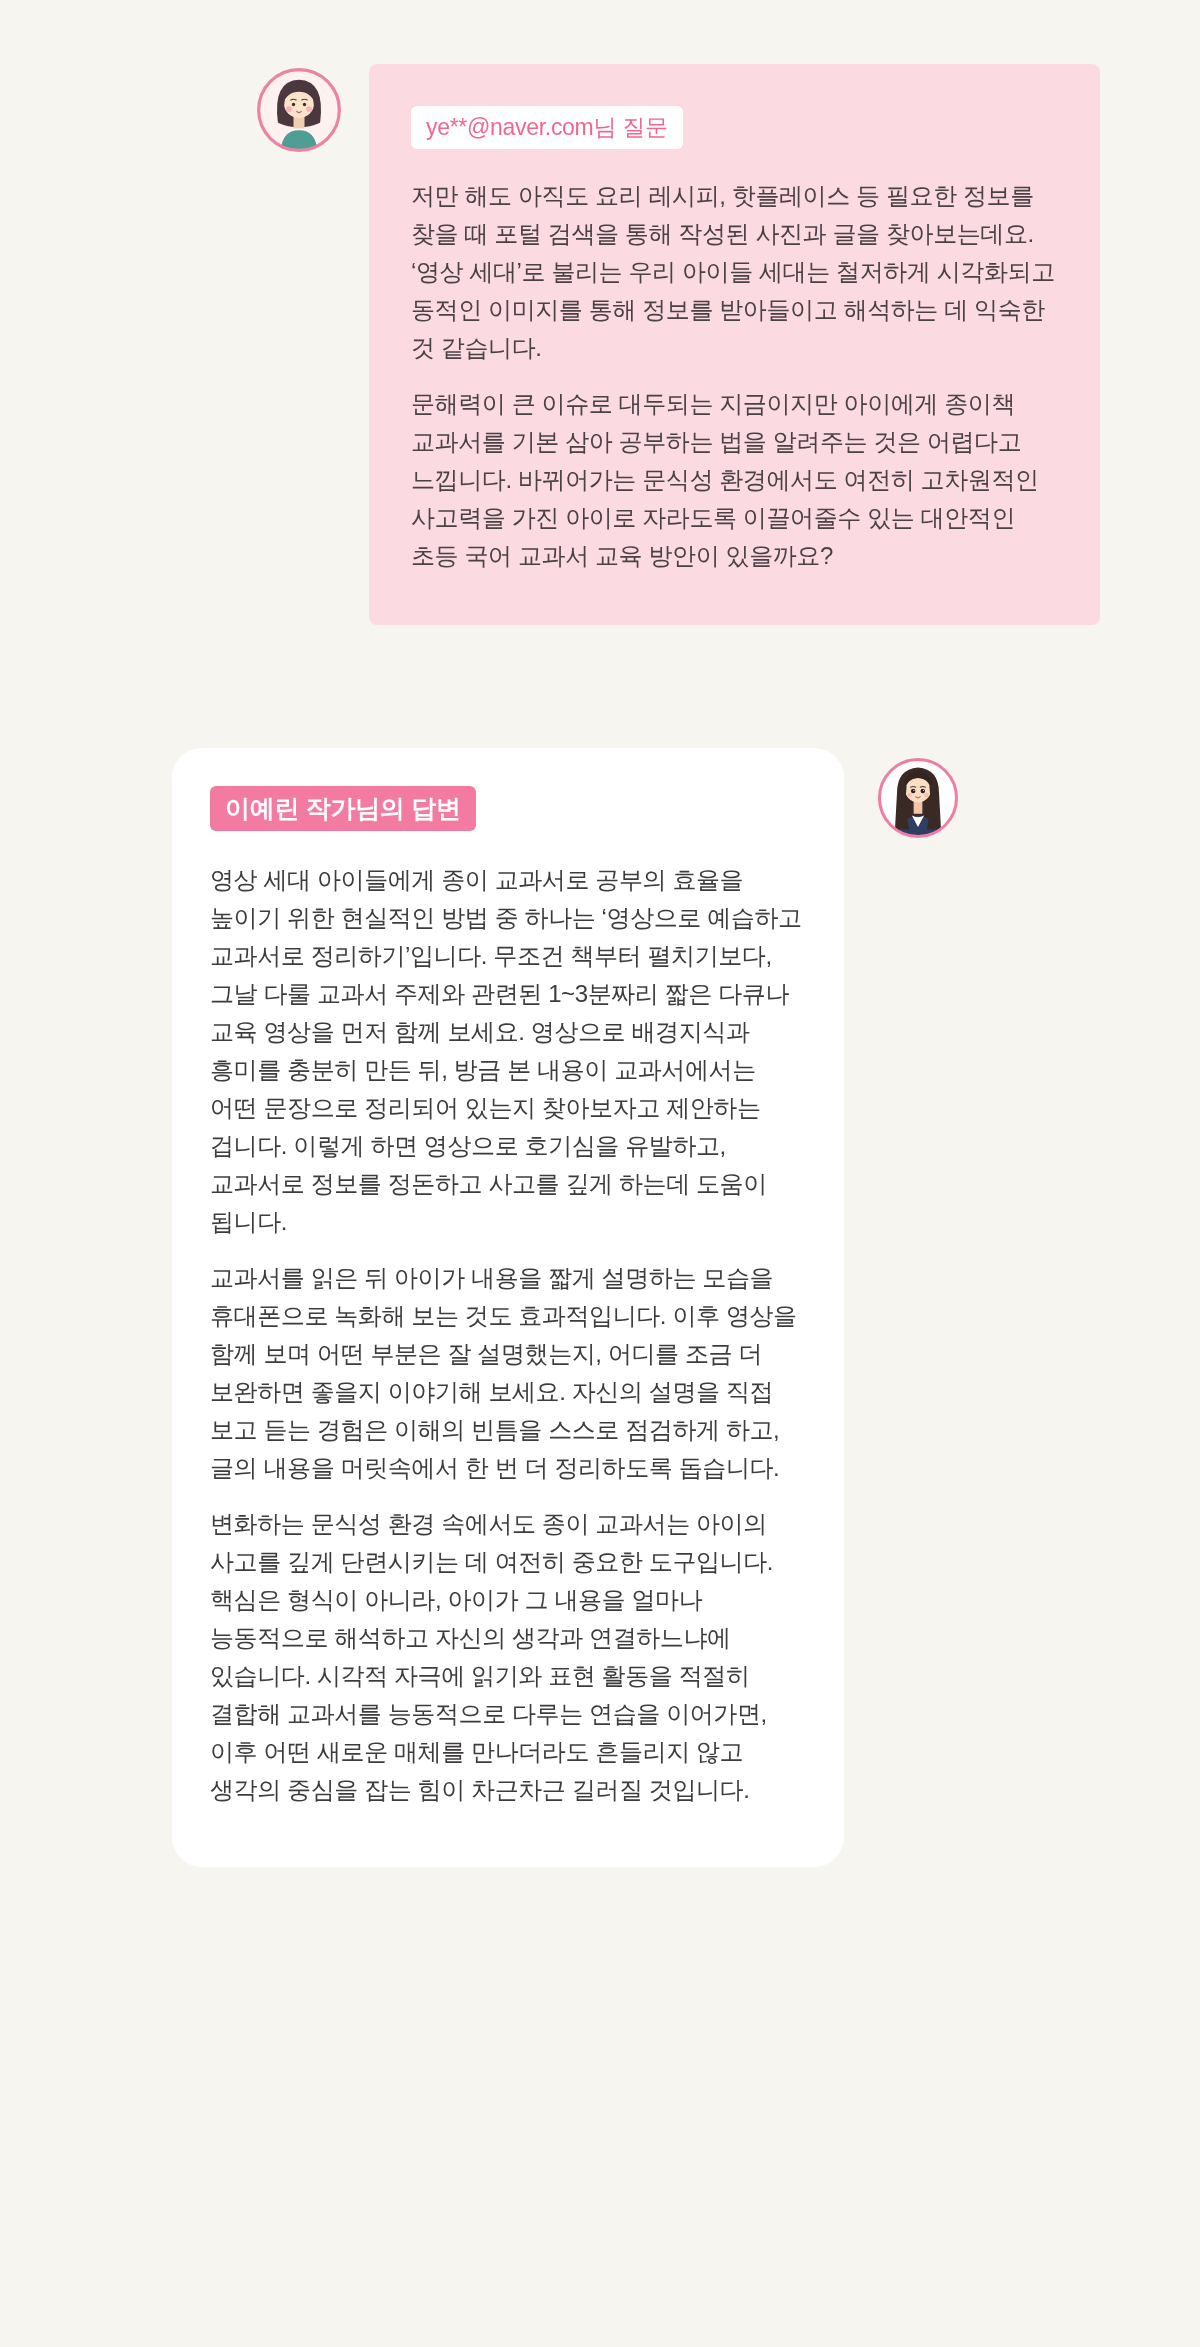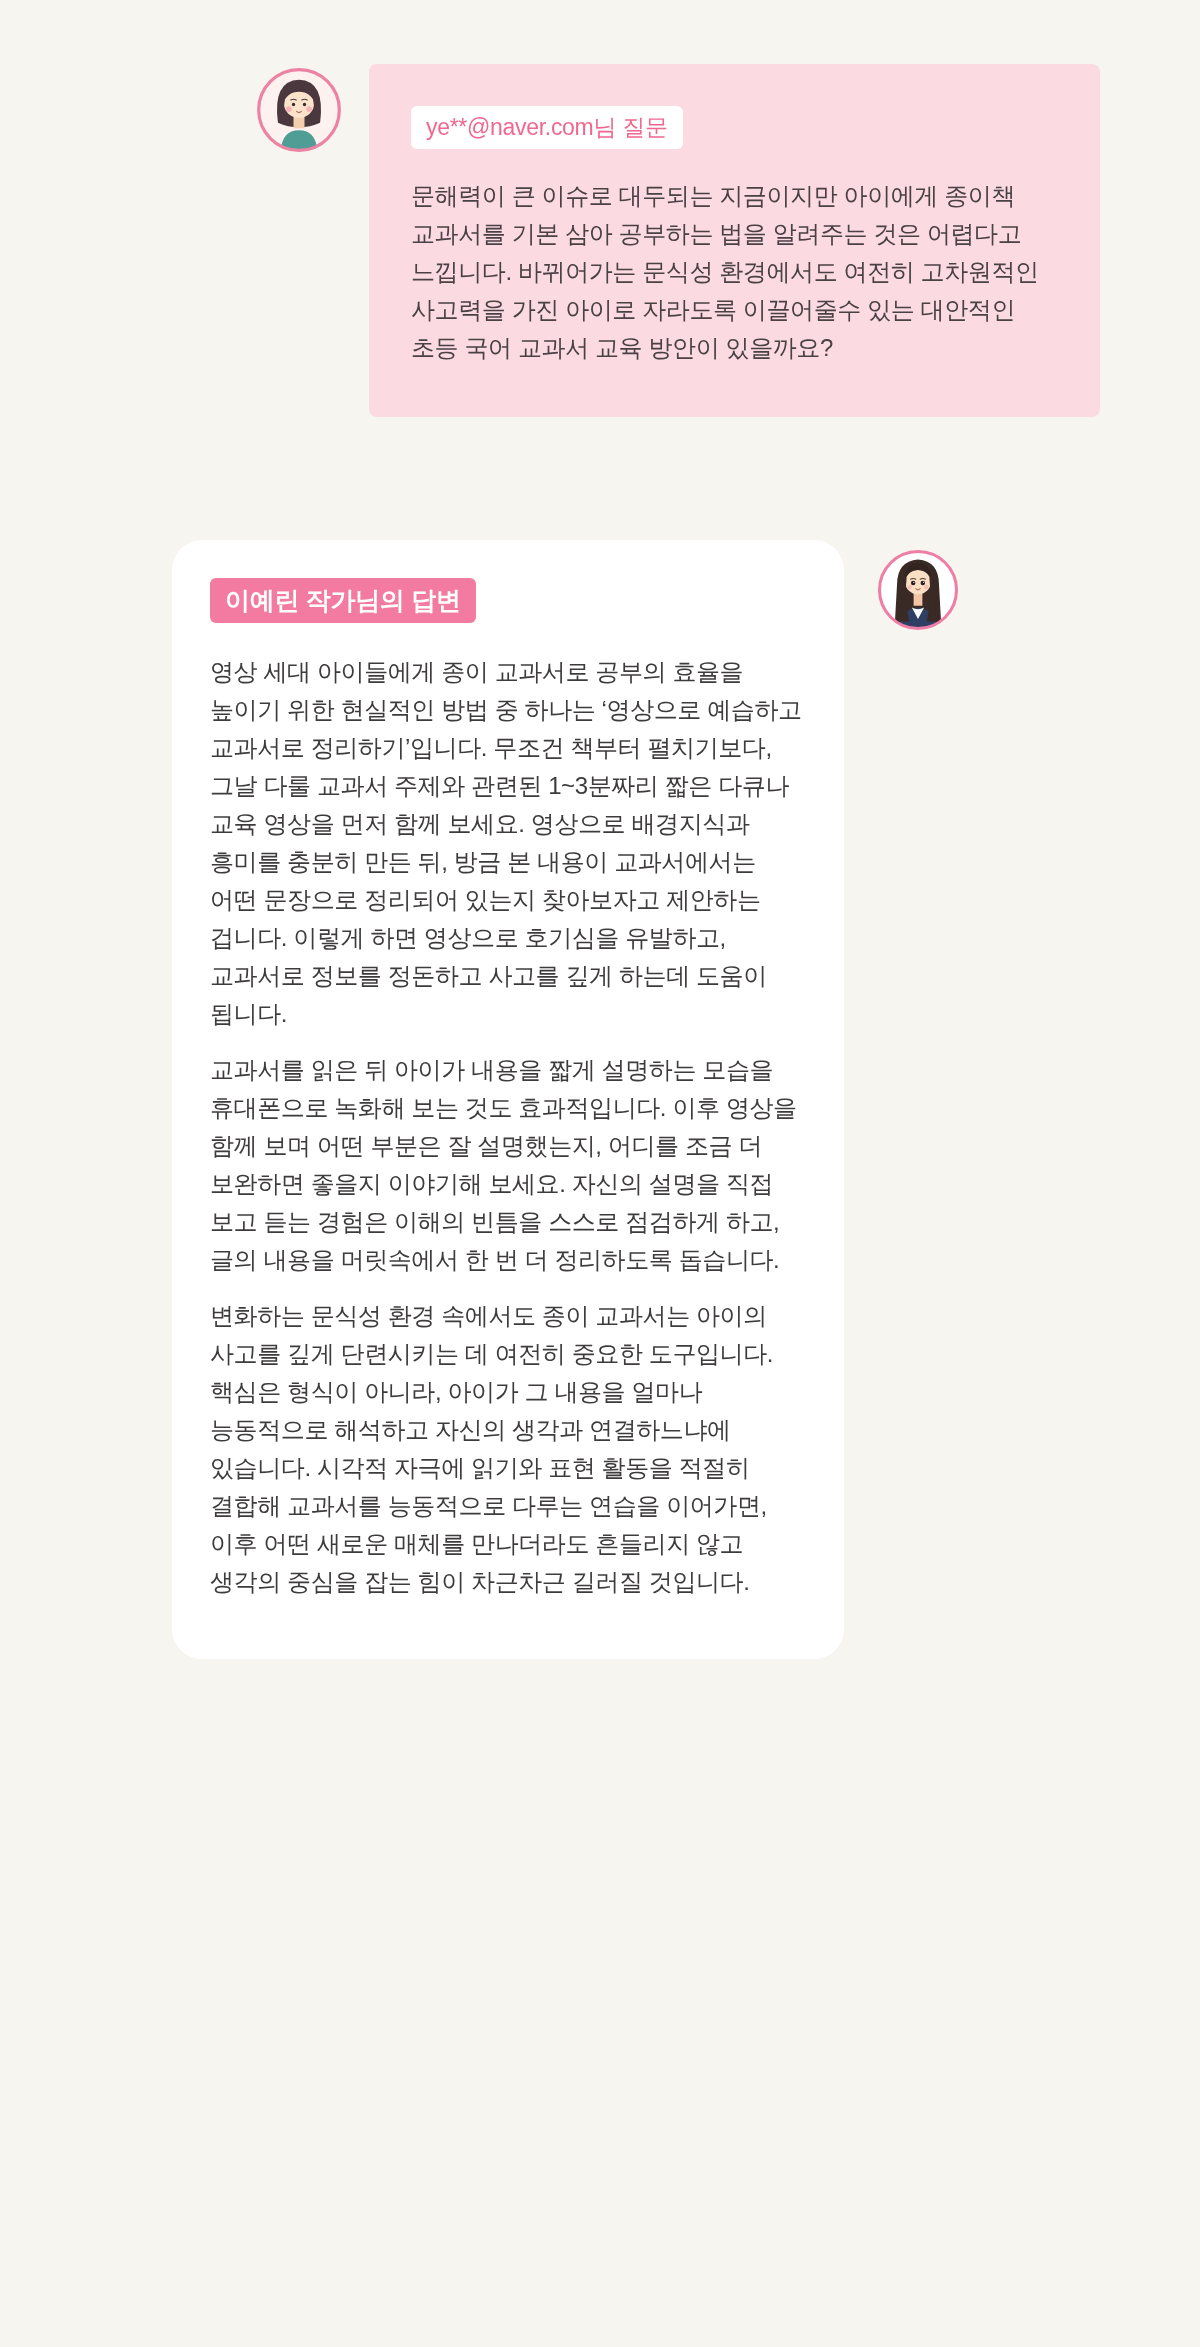--- a/index.html
+++ b/index.html
@@ -123,20 +123,21 @@
           <circle cx="59" cy="47" r="3.2" fill="#f6abb5" opacity="0.85"></circle>
           <path d="M45.5 49.5 Q48 52.2 50.5 49.5" stroke="#b56a5e" stroke-width="1.4" fill="none" stroke-linecap="round"></path>
         </g>
         <circle cx="48" cy="48" r="44" fill="none" stroke="#ec83a5" stroke-width="3.5"></circle>
       </svg>
     </span>
 
     <div class="question-bubble">
       <span class="badge question-badge">ye**@naver.com님 질문</span>
       <div class="bubble-text">
+        <p>저만 해도 아직도 요리 레시피, 핫플레이스 등 필요한 정보를 찾을 때 포털 검색을 통해 작성된 사진과 글을 찾아보는데요. ‘영상 세대’로 불리는 우리 아이들 세대는 철저하게 시각화되고 동적인 이미지를 통해 정보를 받아들이고 해석하는 데 익숙한 것 같습니다.</p>
         <p>문해력이 큰 이슈로 대두되는 지금이지만 아이에게 종이책 교과서를 기본 삼아 공부하는 법을 알려주는 것은 어렵다고 느낍니다. 바뀌어가는 문식성 환경에서도 여전히 고차원적인 사고력을 가진 아이로 자라도록 이끌어줄수 있는 대안적인 초등 국어 교과서 교육 방안이 있을까요?</p>
       </div>
     </div>
 
   </section>
 
   <section class="answer-row">
 
     <div class="answer-card">
       <span class="badge answer-badge">이예린 작가님의 답변</span>

